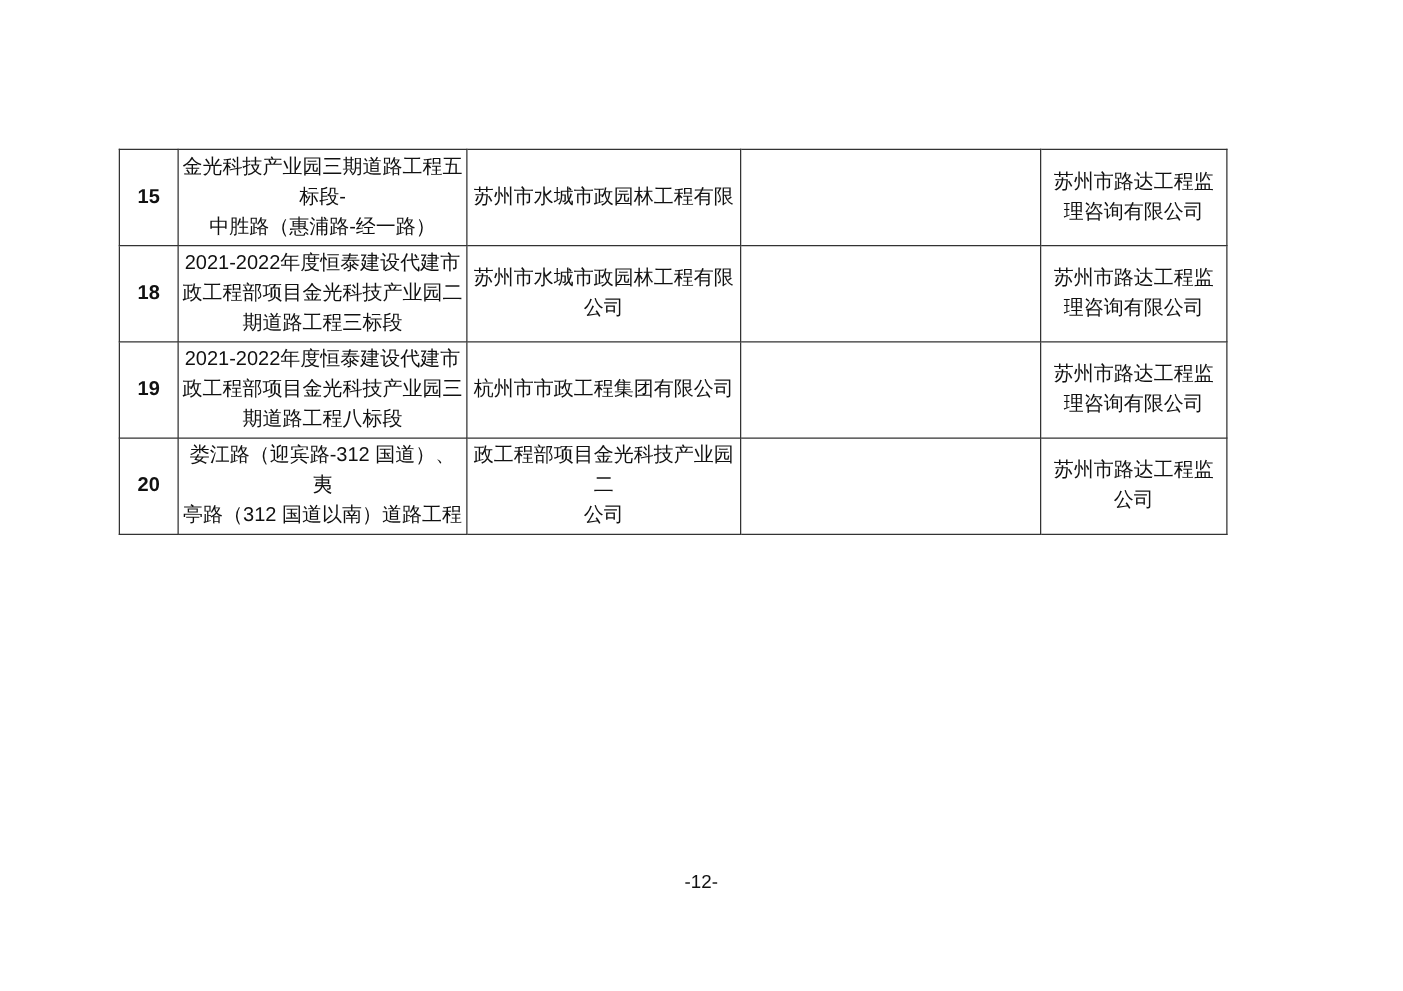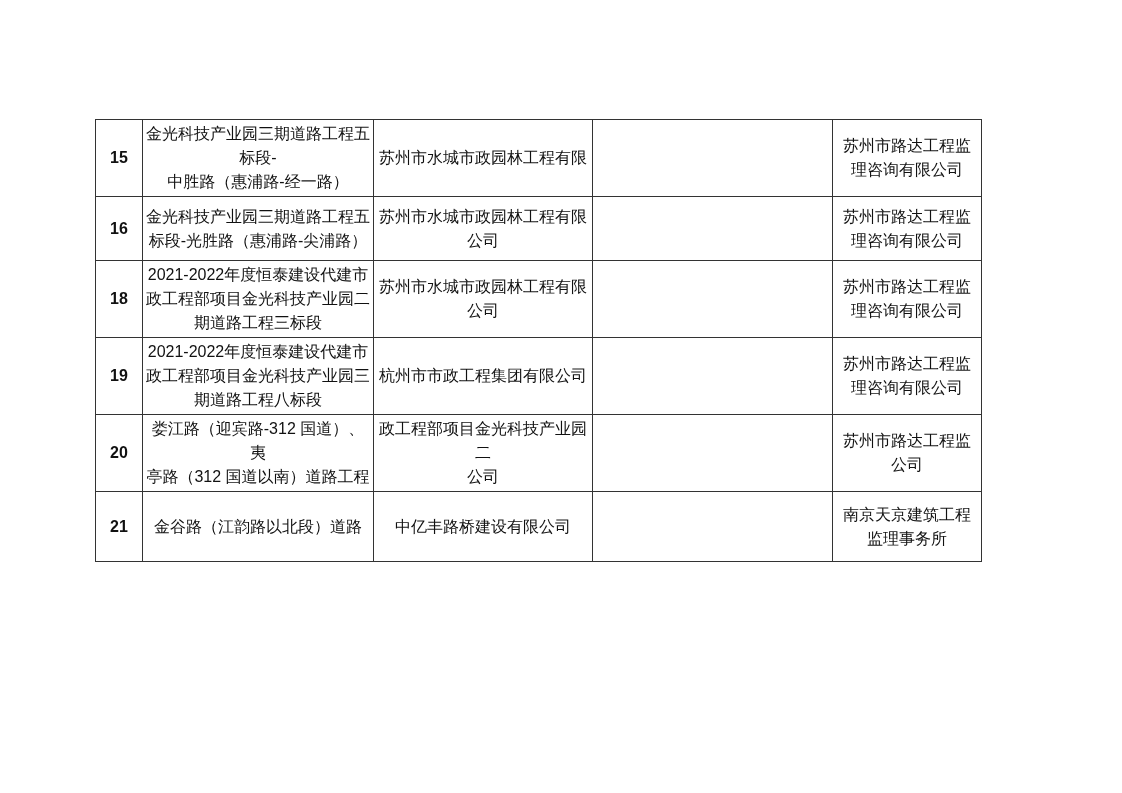--- a/index.html
+++ b/index.html
@@ -80,38 +80,20 @@
     <td class="col-contractor">
       <span class="cell-text">苏州市水城市政园林工程有限</span>
     </td>
     <td class="col-empty"></td>
     <td class="col-supervisor">
       <span class="cell-text">苏州市路达工程监
 理咨询有限公司</span>
     </td>
   </tr>
 
-  <tr>
-    <td class="col-no">
-      <span class="cell-text">16</span>
-    </td>
-    <td class="col-project">
-      <span class="cell-text">金光科技产业园三期道路工程五
-标段-光胜路（惠浦路-尖浦路）</span>
-    </td>
-    <td class="col-contractor">
-      <span class="cell-text">苏州市水城市政园林工程有限
-公司</span>
-    </td>
-    <td class="col-empty"></td>
-    <td class="col-supervisor">
-      <span class="cell-text">苏州市路达工程监
-理咨询有限公司</span>
-    </td>
-  </tr>
 
 
   <tr>
     <td class="col-no">
       <span class="cell-text">18</span>
     </td>
     <td class="col-project">
       <span class="cell-text">2021-2022年度恒泰建设代建市
 政工程部项目金光科技产业园二
 期道路工程三标段</span>
@@ -158,32 +140,17 @@
       <span class="cell-text">政工程部项目金光科技产业园二
 公司</span>
     </td>
     <td class="col-empty"></td>
     <td class="col-supervisor">
       <span class="cell-text">苏州市路达工程监
 公司</span>
     </td>
   </tr>
 
-  <tr>
-    <td class="col-no">
-      <span class="cell-text">21</span>
-    </td>
-    <td class="col-project">
-      <span class="cell-text">金谷路（江韵路以北段）道路</span>
-    </td>
-    <td class="col-contractor">
-      <span class="cell-text">中亿丰路桥建设有限公司</span>
-    </td>
-    <td class="col-empty"></td>
-    <td class="col-supervisor">
-      <span class="cell-text">南京天京建筑工程
-监理事务所</span>
-    </td>
-  </tr>
 </tbody>
   </table>
 
+  <div class="page-number">-12-</div>
 </div>
 
 </body></html>

